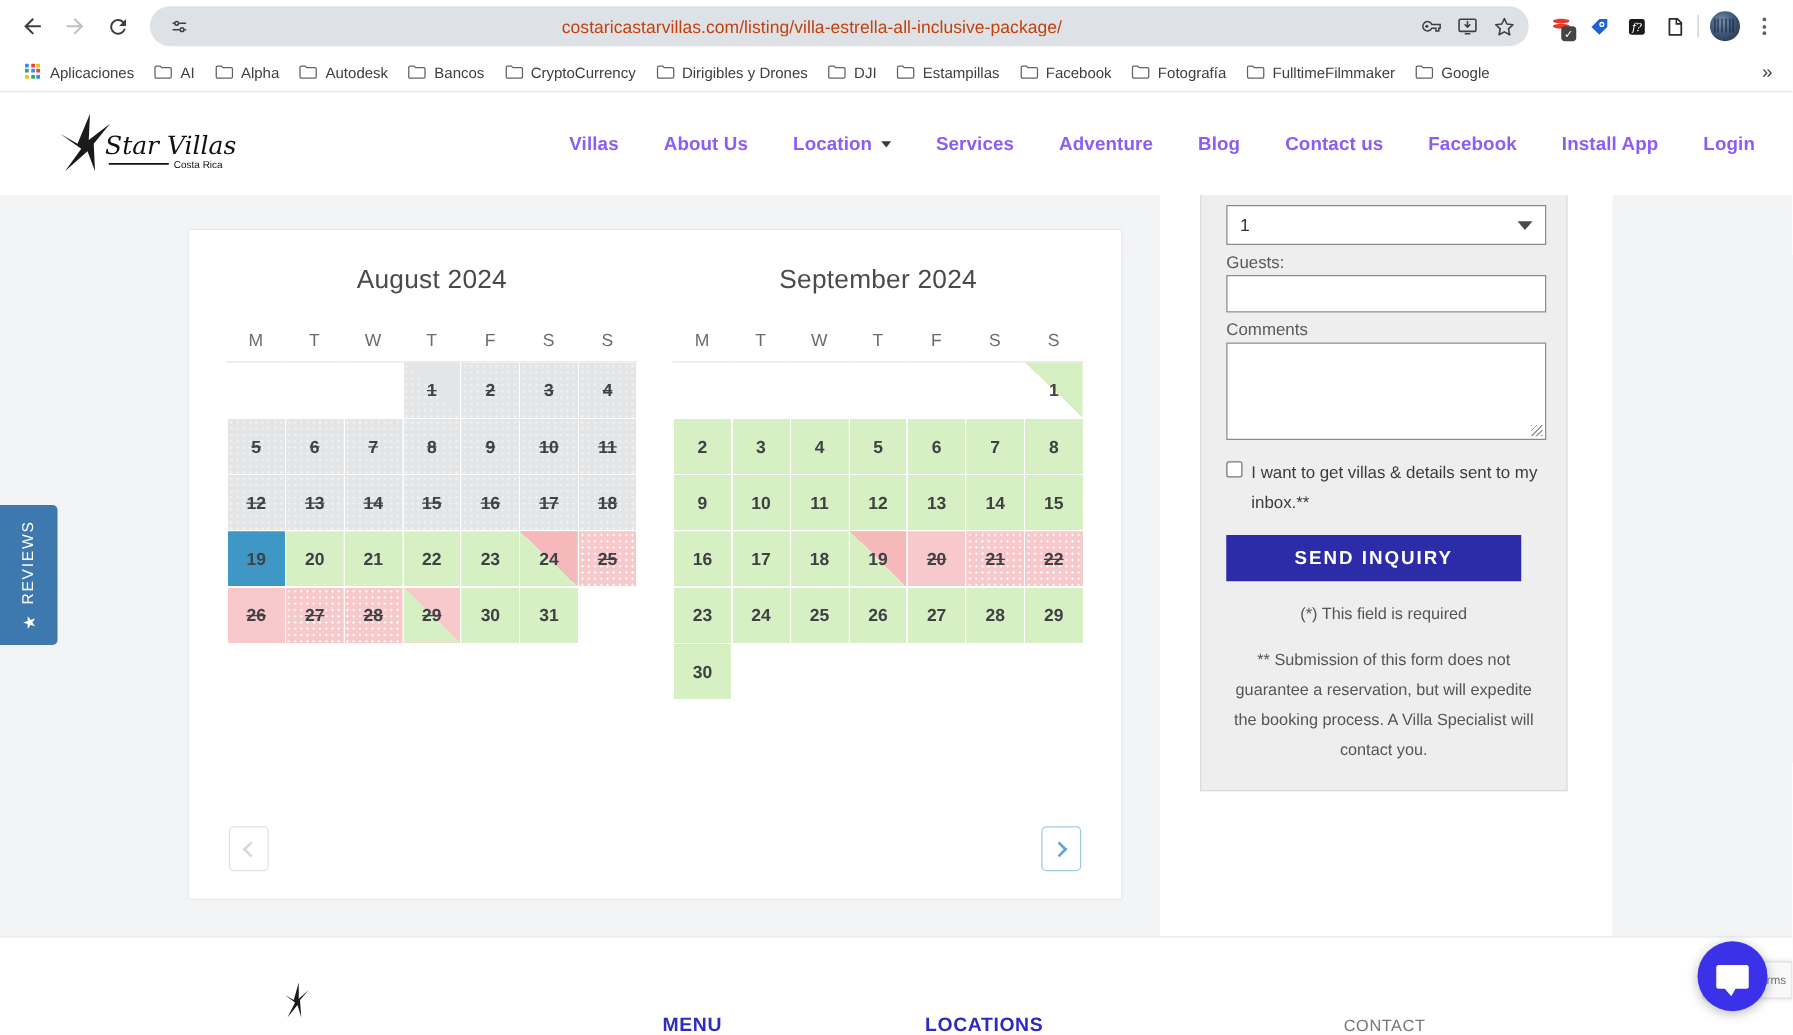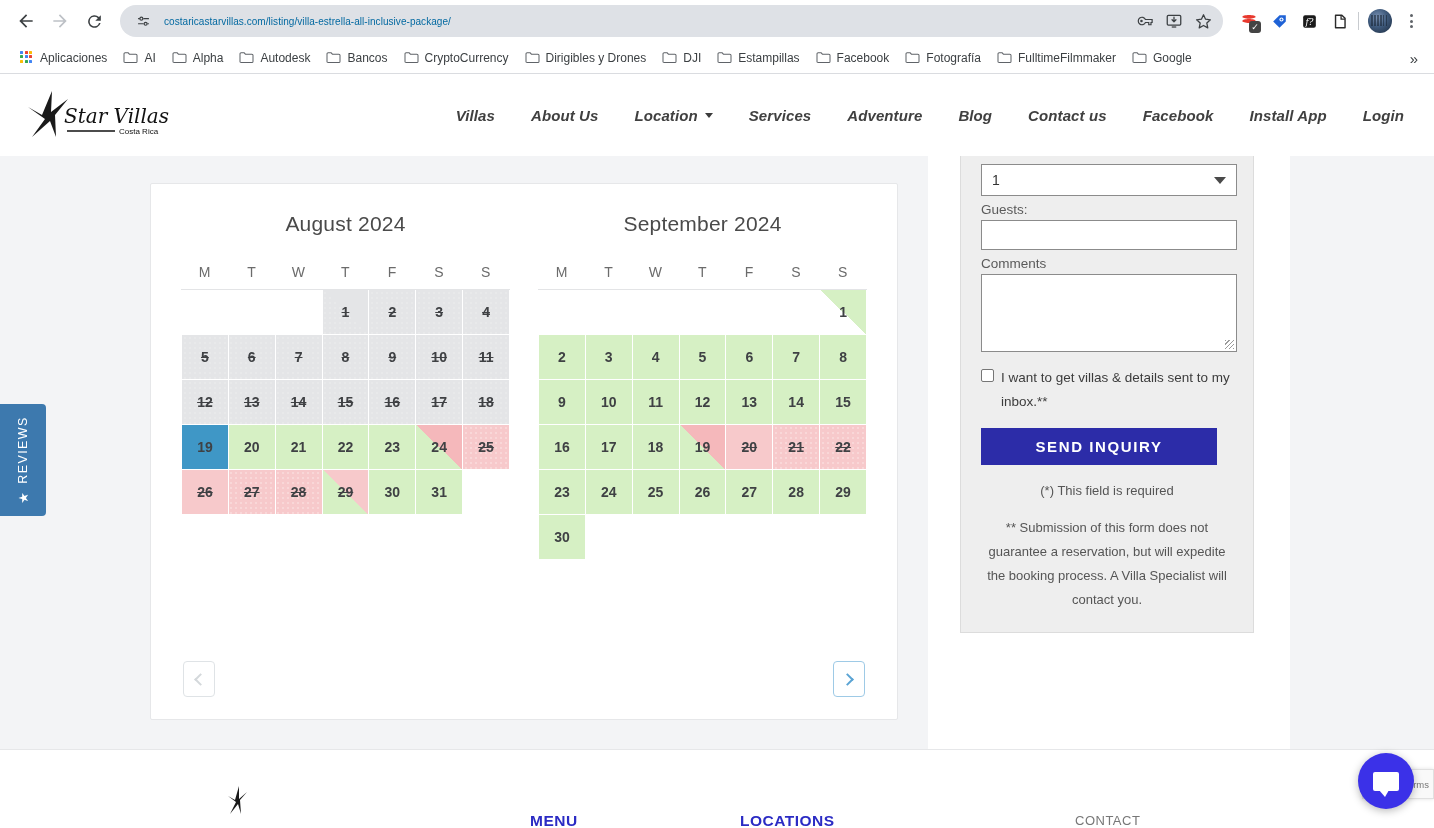--- a/index.html
+++ b/index.html
@@ -38,27 +38,28 @@
     min-width: 0;
   }
   .site-info {
     width: 26px; height: 26px;
     display: flex; align-items: center; justify-content: center;
     border-radius: 50%;
     flex: 0 0 auto;
   }
   .omni-url {
     flex: 1 1 auto;
-    font-size: 10px;
-    color: #0369a1;
+    font-size: 14px;
+    color: #c2410c;
     white-space: nowrap;
     overflow: hidden;
     text-overflow: ellipsis;
     padding-left: 8px;
     letter-spacing: 0.05px;
+    text-align: center;
   }
   .omni-icons { display: flex; align-items: center; gap: 9px; padding-right: 2px; flex: 0 0 auto; }
   .omni-icons .oi { width: 20px; height: 20px; display:flex; align-items:center; justify-content:center; }
   .ext-icons { display: flex; align-items: center; gap: 10px; padding-left: 8px; flex: 0 0 auto;}
   .ext-ico { width: 20px; height: 20px; display:flex; align-items:center; justify-content:center; position: relative;}
   .chrome-sep { width: 1px; height: 18px; background: #c8cbcf; margin: 0 7px; flex:0 0 auto;}
   .avatar-btn {
     width: 24px; height: 24px; border-radius: 50%;
     background: radial-gradient(circle at 40% 35%, #7b93b5 0%, #3f5a7c 45%, #1b2a3d 100%);
     flex: 0 0 auto;
@@ -107,42 +108,41 @@
     position: relative;
     height: calc(828px - 75px);
     background: #ffffff;
     overflow: hidden;
   }
   .site-header {
     height: 82px;
     background: #fff;
     display: flex;
     align-items: center;
-    padding: 0 30px 0 20px;
+    padding: 0 30px 0 40px;
     position: relative;
     z-index: 5;
   }
   .logo-wrap { display: flex; align-items: center; flex: 0 0 auto; width: 300px;}
   .logo-svg { display:block; }
   .main-nav {
     flex: 1 1 auto;
     display: flex;
     align-items: center;
     justify-content: flex-end;
     gap: 0px;
   }
   .nav-item {
     font-size: 15px;
     font-weight: 700;
-    color: #404040;
+    color: #8b5cf6;
     padding: 0 18px;
     display: flex; align-items: center; gap: 7px;
     letter-spacing: .1px;
     white-space: nowrap;
-    font-style: italic;
   }
   .nav-item:last-child { padding-right: 0; }
   .caret { width:0;height:0;border-left:4.5px solid transparent;border-right:4.5px solid transparent;border-top:5px solid #3b3b3b; display:block;}
 
   .content-area {
     background: #f3f4f6;
     height: calc(100% - 82px);
     position: relative;
   }
 

